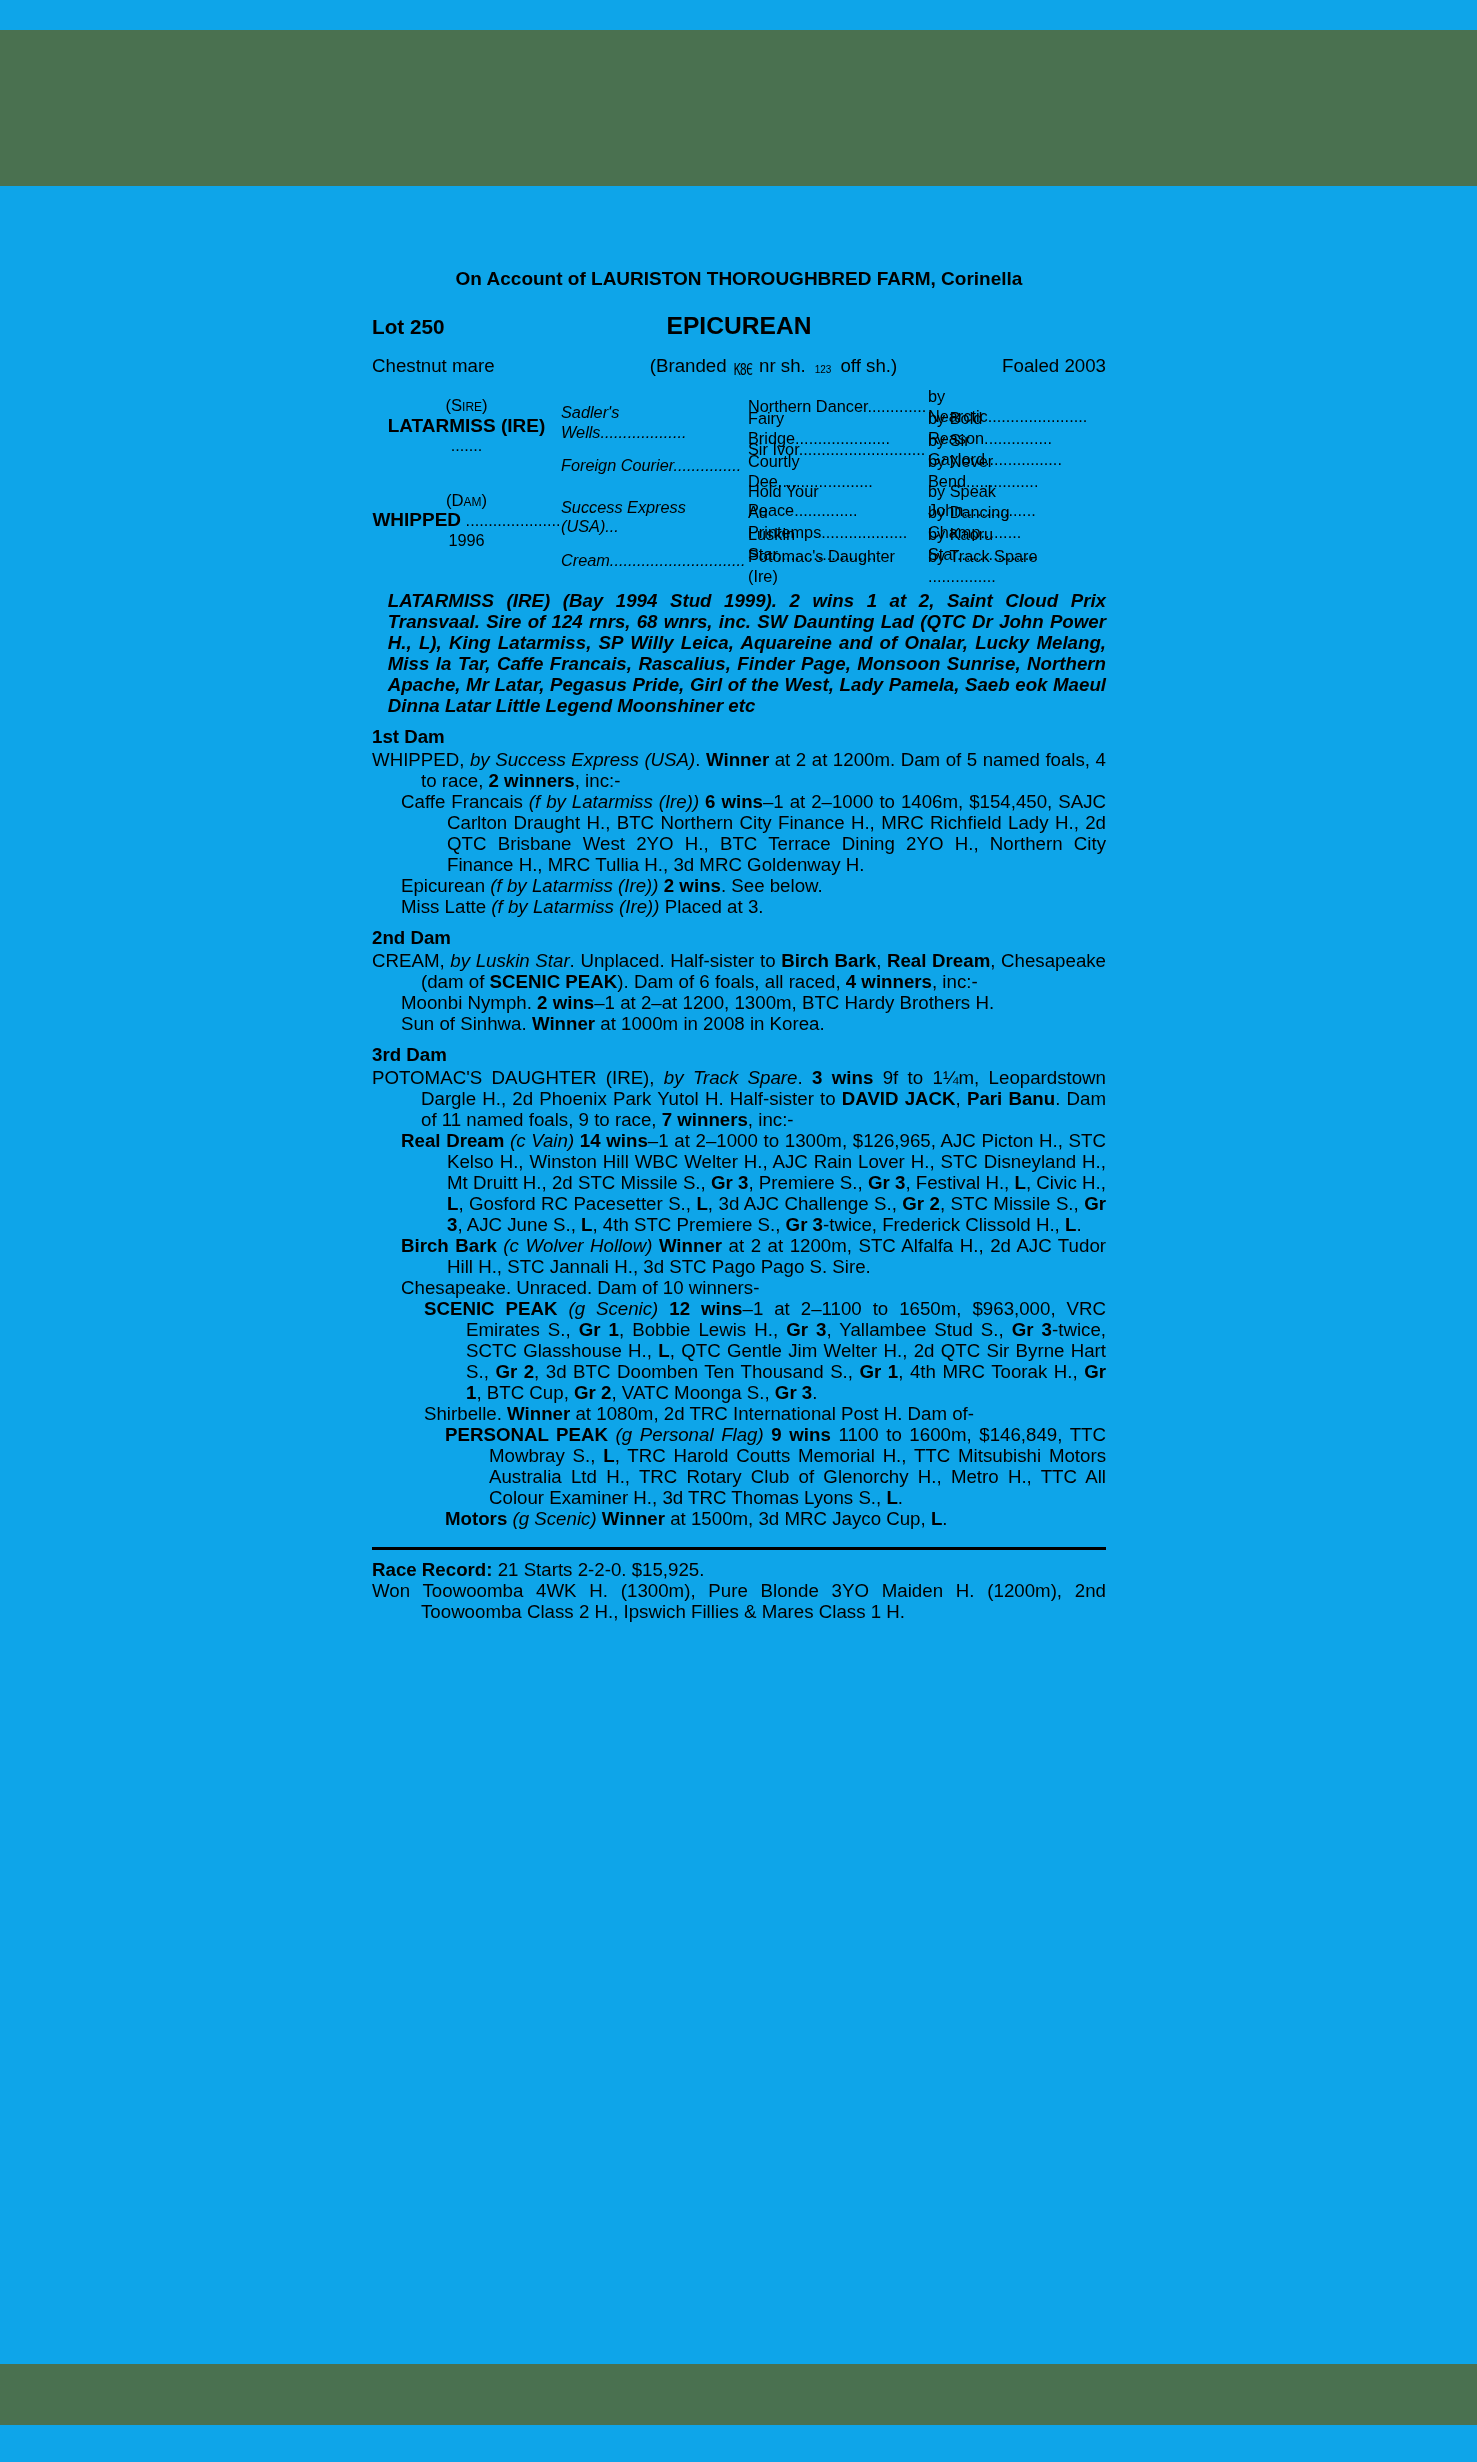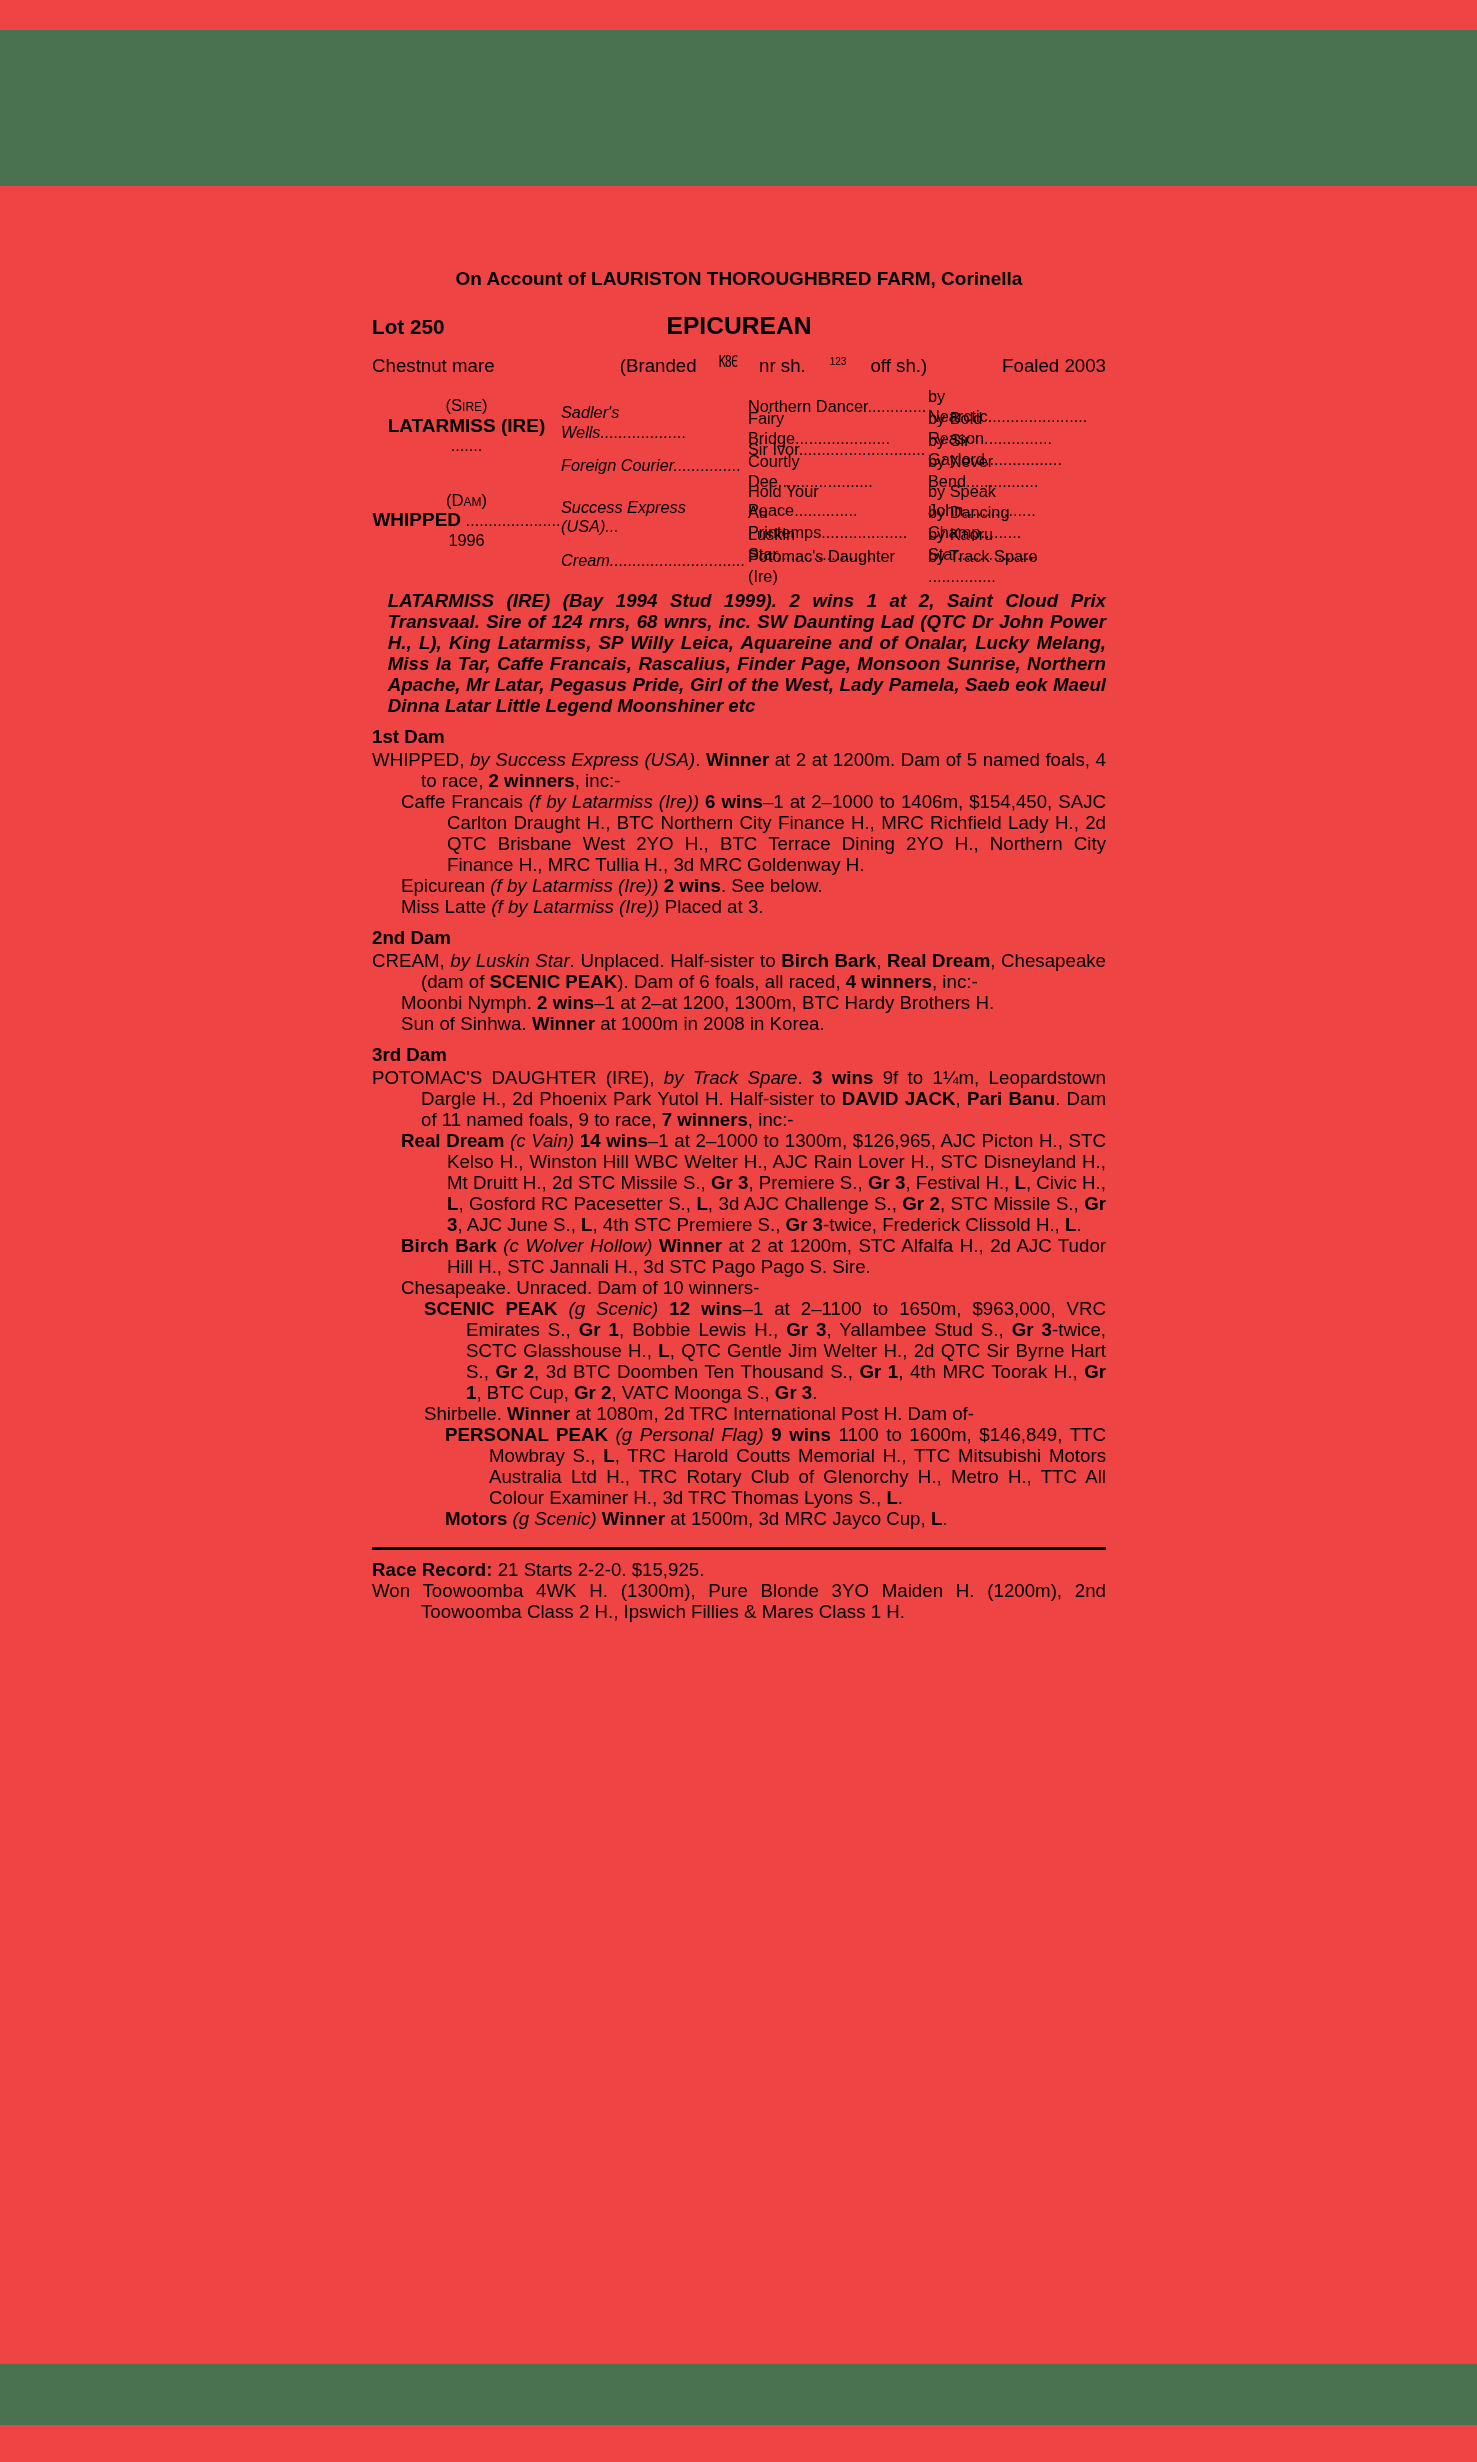--- a/index.html
+++ b/index.html
@@ -1,33 +1,33 @@
 <!DOCTYPE html>
 <html><head>
 <meta charset="utf-8">
 <style>
   html,body { margin:0; padding:0; background:#fff; }
   .page {
-    position:relative; width:1478px; height:2463px; background:#ef4444;
+    position:relative; width:1478px; height:2463px; background:#0ea5e9;
     font-family:"Liberation Sans", sans-serif; color:#000; overflow:hidden;
   }
   .band { position:absolute; left:0; width:1478px; }
   .band-top { top:29.6px; height:156px; }
   .band-bottom { top:2364px; height:61px; }
 
   .content { position:absolute; left:372px; top:268px; width:734px; }
 
   .account { text-align:center; font-weight:bold; font-size:19px; line-height:21.7px; }
   .lot-row { position:relative; margin-top:20px; height:31.5px; }
   .lot { position:absolute; left:0; top:4.9px; font-weight:bold; font-size:20.7px; }
   .horse-name { text-align:center; font-weight:bold; font-size:24.6px; line-height:31.5px; }
 
   .desc-row { display:flex; align-items:center; margin-top:3.9px; font-size:18.7px; height:41px; }
   .desc-left { width:227px; }
-  .desc-mid { flex:1; display:flex; justify-content:center; align-items:flex-start; gap:22px; }
+  .desc-mid { flex:1; display:flex; justify-content:center; align-items:flex-end; gap:7px; }
   .desc-right { width:158px; text-align:right; }
   .brand-mark { display:inline-block; font-size:11.8px; letter-spacing:-1px; transform:scaleY(1.35); font-family:"DejaVu Sans Mono", monospace; }
   .fraction { display:inline-flex; align-items:center; font-size:10px; line-height:13.8px; padding:0 2px; }
 
   .ped { margin-top:9.9px; font-size:16.3px; line-height:19.7px; }
   .ped-group { display:flex; }
   .ped-group + .ped-group { margin-top:7.9px; }
   .ped-col1 { width:189px; display:flex; flex-direction:column; align-items:center; text-align:center; }
   .ped-label { font-variant-caps:small-caps; font-size:16.7px; }
   .ped-name { font-weight:bold; font-size:19px; }

